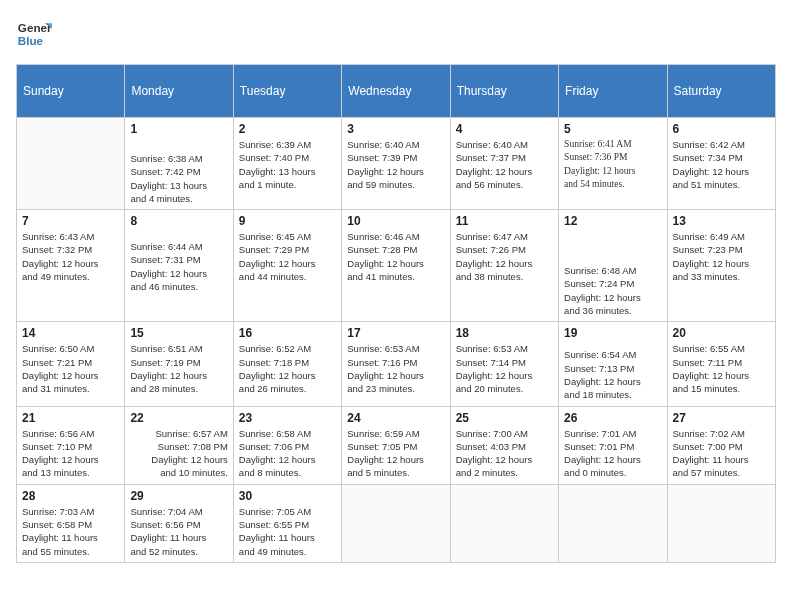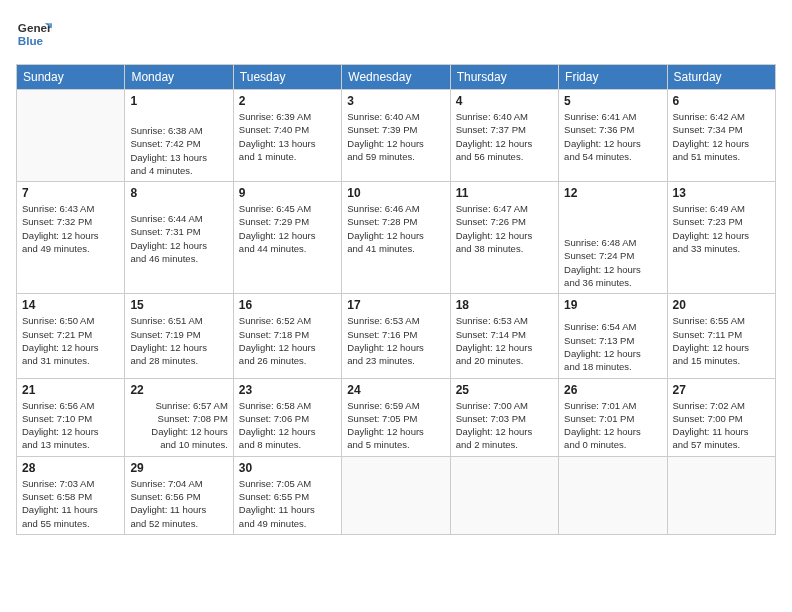--- a/index.html
+++ b/index.html
@@ -40,21 +40,21 @@
     }
     .calendar {
       width: 100%;
       border-collapse: collapse;
       font-size: 10.5px;
     }
     .calendar th {
       background: #3a7abf;
       color: #fff;
       text-align: left;
-      padding: 5px 6px;
+      padding: 19px 6px;
       font-size: 12px;
       font-weight: normal;
       border: 1px solid #ccc;
     }
     .calendar td {
       border: 1px solid #ccc;
       vertical-align: top;
       padding: 4px 5px;
       width: calc(100% / 7);
       min-height: 70px;
@@ -130,21 +130,21 @@
         </td>
         <td>
           <div class="day-num">4</div>
           <div class="day-info" style="white-space: pre-line;">Sunrise: 6:40 AM
 Sunset: 7:37 PM
 Daylight: 12 hours
 and 56 minutes.</div>
         </td>
         <td>
           <div class="day-num">5</div>
-          <div class="day-info" style="white-space: pre-line;">Sunrise: 6:41 AM
+          <div class="day-info" style="white-space: pre-line; font-family: Liberation Serif, serif;">Sunrise: 6:41 AM
 Sunset: 7:36 PM
 Daylight: 12 hours
 and 54 minutes.</div>
         </td>
         <td>
           <div class="day-num">6</div>
           <div class="day-info" style="white-space: pre-line;">Sunrise: 6:42 AM
 Sunset: 7:34 PM
 Daylight: 12 hours
 and 51 minutes.</div>
@@ -277,21 +277,21 @@
         <td>
           <div class="day-num">24</div>
           <div class="day-info" style="white-space: pre-line;">Sunrise: 6:59 AM
 Sunset: 7:05 PM
 Daylight: 12 hours
 and 5 minutes.</div>
         </td>
         <td>
           <div class="day-num">25</div>
           <div class="day-info" style="white-space: pre-line;">Sunrise: 7:00 AM
-Sunset: 7:03 PM
+Sunset: 4:03 PM
 Daylight: 12 hours
 and 2 minutes.</div>
         </td>
         <td>
           <div class="day-num">26</div>
           <div class="day-info" style="white-space: pre-line;">Sunrise: 7:01 AM
 Sunset: 7:01 PM
 Daylight: 12 hours
 and 0 minutes.</div>
         </td>

